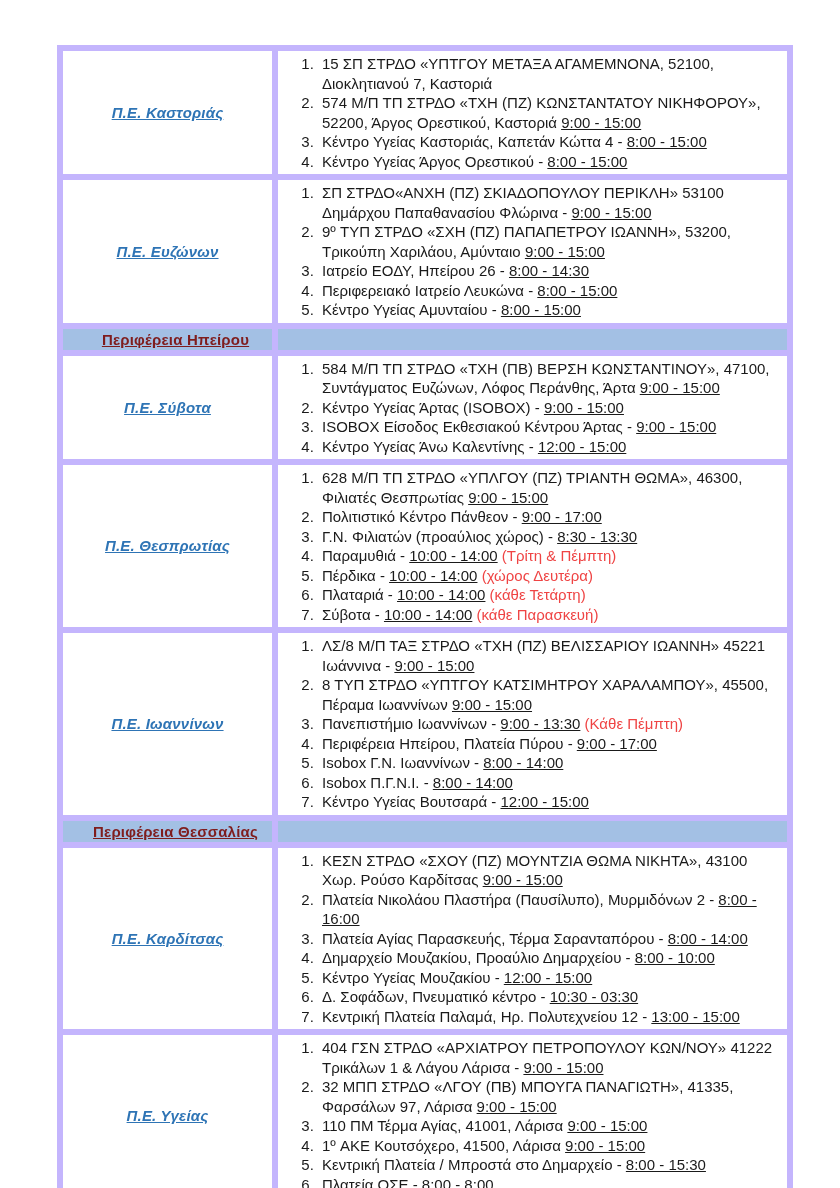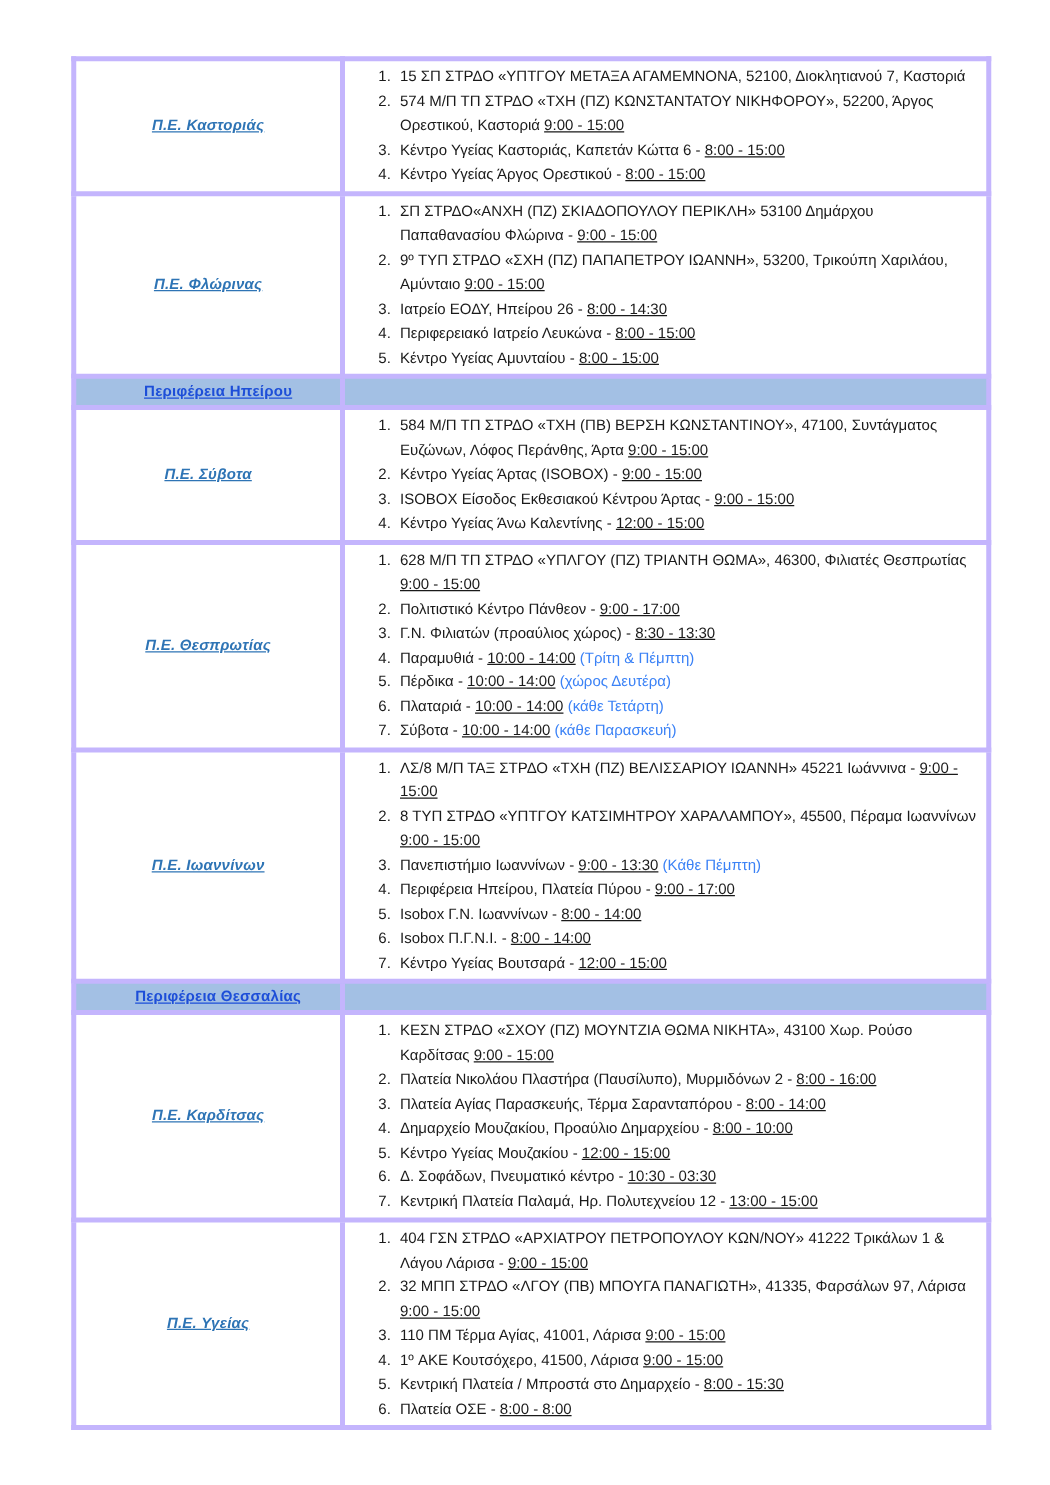--- a/index.html
+++ b/index.html
@@ -4,64 +4,64 @@
 <style>
   html,body{margin:0;padding:0;background:#ffffff;}
   body{
     width:840px;height:1188px;position:relative;overflow:hidden;
     font-family:"Liberation Sans",sans-serif;
     -webkit-font-smoothing:antialiased;
   }
   .doc{position:absolute;left:57px;top:45px;width:736px;}
   table{border-collapse:collapse;width:100%;table-layout:fixed;}
   td{
-    border:4px solid #c4b5fd;
+    border:6px solid #c4b5fd;
     vertical-align:middle;
-    font-size:12px;line-height:19.5px;color:#1a1a1a;margin-top:13px;
+    font-size:15px;line-height:19.5px;color:#1a1a1a;margin-top:13px;
   }
   col.c-label{width:215px;}
   .label-cell{text-align:center;padding:2px 4px;font-style:italic;}
   .region-link{
     color:#2E74B5;font-weight:bold;text-decoration:underline;
     cursor:pointer;letter-spacing:.2px;
   }
   .items-cell{padding:2px 8px 2px 0;}
   .items-cell ol{margin:1px 0;padding-left:40px;}
   .items-cell li{padding-left:4px;}
   .time{text-decoration:underline;}
-  .note{color:#3b82f6;}
+  .note{color:#ef4444;}
   .section-cell{
     background:#A3C0E4;text-align:center;font-weight:bold;
     padding:0 4px;line-height:21px;
   }
-  .section-title{color:#1d4ed8;text-decoration:underline;letter-spacing:.2px;padding-left:16px;}
+  .section-title{color:#7f1d1d;text-decoration:underline;letter-spacing:.2px;padding-left:16px;}
 </style>
 </head>
 <body>
 
 <main class="doc">
   <table>
     <colgroup>
         <col class="c-label">
         <col>
       </colgroup>
     <tbody id="table-body">
         <tr>
           <td class="label-cell"><span class="region-link">Π.Ε. Καστοριάς</span></td>
           <td class="items-cell">
             <ol>
               <li><span>15 ΣΠ ΣΤΡΔΟ «ΥΠΤΓΟΥ ΜΕΤΑΞΑ ΑΓΑΜΕΜΝΟΝΑ, 52100, Διοκλητιανού 7, Καστοριά</span></li>
               <li><span>574 Μ/Π ΤΠ ΣΤΡΔΟ «ΤΧΗ (ΠΖ) ΚΩΝΣΤΑΝΤΑΤΟΥ ΝΙΚΗΦΟΡΟΥ», 52200, Άργος Ορεστικού, Καστοριά </span><span class="time">9:00 - 15:00</span></li>
-              <li><span>Κέντρο Υγείας Καστοριάς, Καπετάν Κώττα 6 - </span><span class="time">8:00 - 15:00</span></li>
+              <li><span>Κέντρο Υγείας Καστοριάς, Καπετάν Κώττα 4 - </span><span class="time">8:00 - 15:00</span></li>
               <li><span>Κέντρο Υγείας Άργος Ορεστικού - </span><span class="time">8:00 - 15:00</span></li>
             </ol>
           </td>
         </tr>
         <tr>
-          <td class="label-cell"><span class="region-link">Π.Ε. Φλώρινας</span></td>
+          <td class="label-cell"><span class="region-link">Π.Ε. Ευζώνων</span></td>
           <td class="items-cell">
             <ol>
               <li><span>ΣΠ ΣΤΡΔΟ«ΑΝΧΗ (ΠΖ) ΣΚΙΑΔΟΠΟΥΛΟΥ ΠΕΡΙΚΛΗ» 53100 Δημάρχου Παπαθανασίου Φλώρινα - </span><span class="time">9:00 - 15:00</span></li>
               <li><span>9º ΤΥΠ ΣΤΡΔΟ «ΣΧΗ (ΠΖ) ΠΑΠΑΠΕΤΡΟΥ ΙΩΑΝΝΗ», 53200, Τρικούπη Χαριλάου, Αμύνταιο </span><span class="time">9:00 - 15:00</span></li>
               <li><span>Ιατρείο ΕΟΔΥ, Ηπείρου 26 - </span><span class="time">8:00 - 14:30</span></li>
               <li><span>Περιφερειακό Ιατρείο Λευκώνα - </span><span class="time">8:00 - 15:00</span></li>
               <li><span>Κέντρο Υγείας Αμυνταίου - </span><span class="time">8:00 - 15:00</span></li>
             </ol>
           </td>
         </tr>

